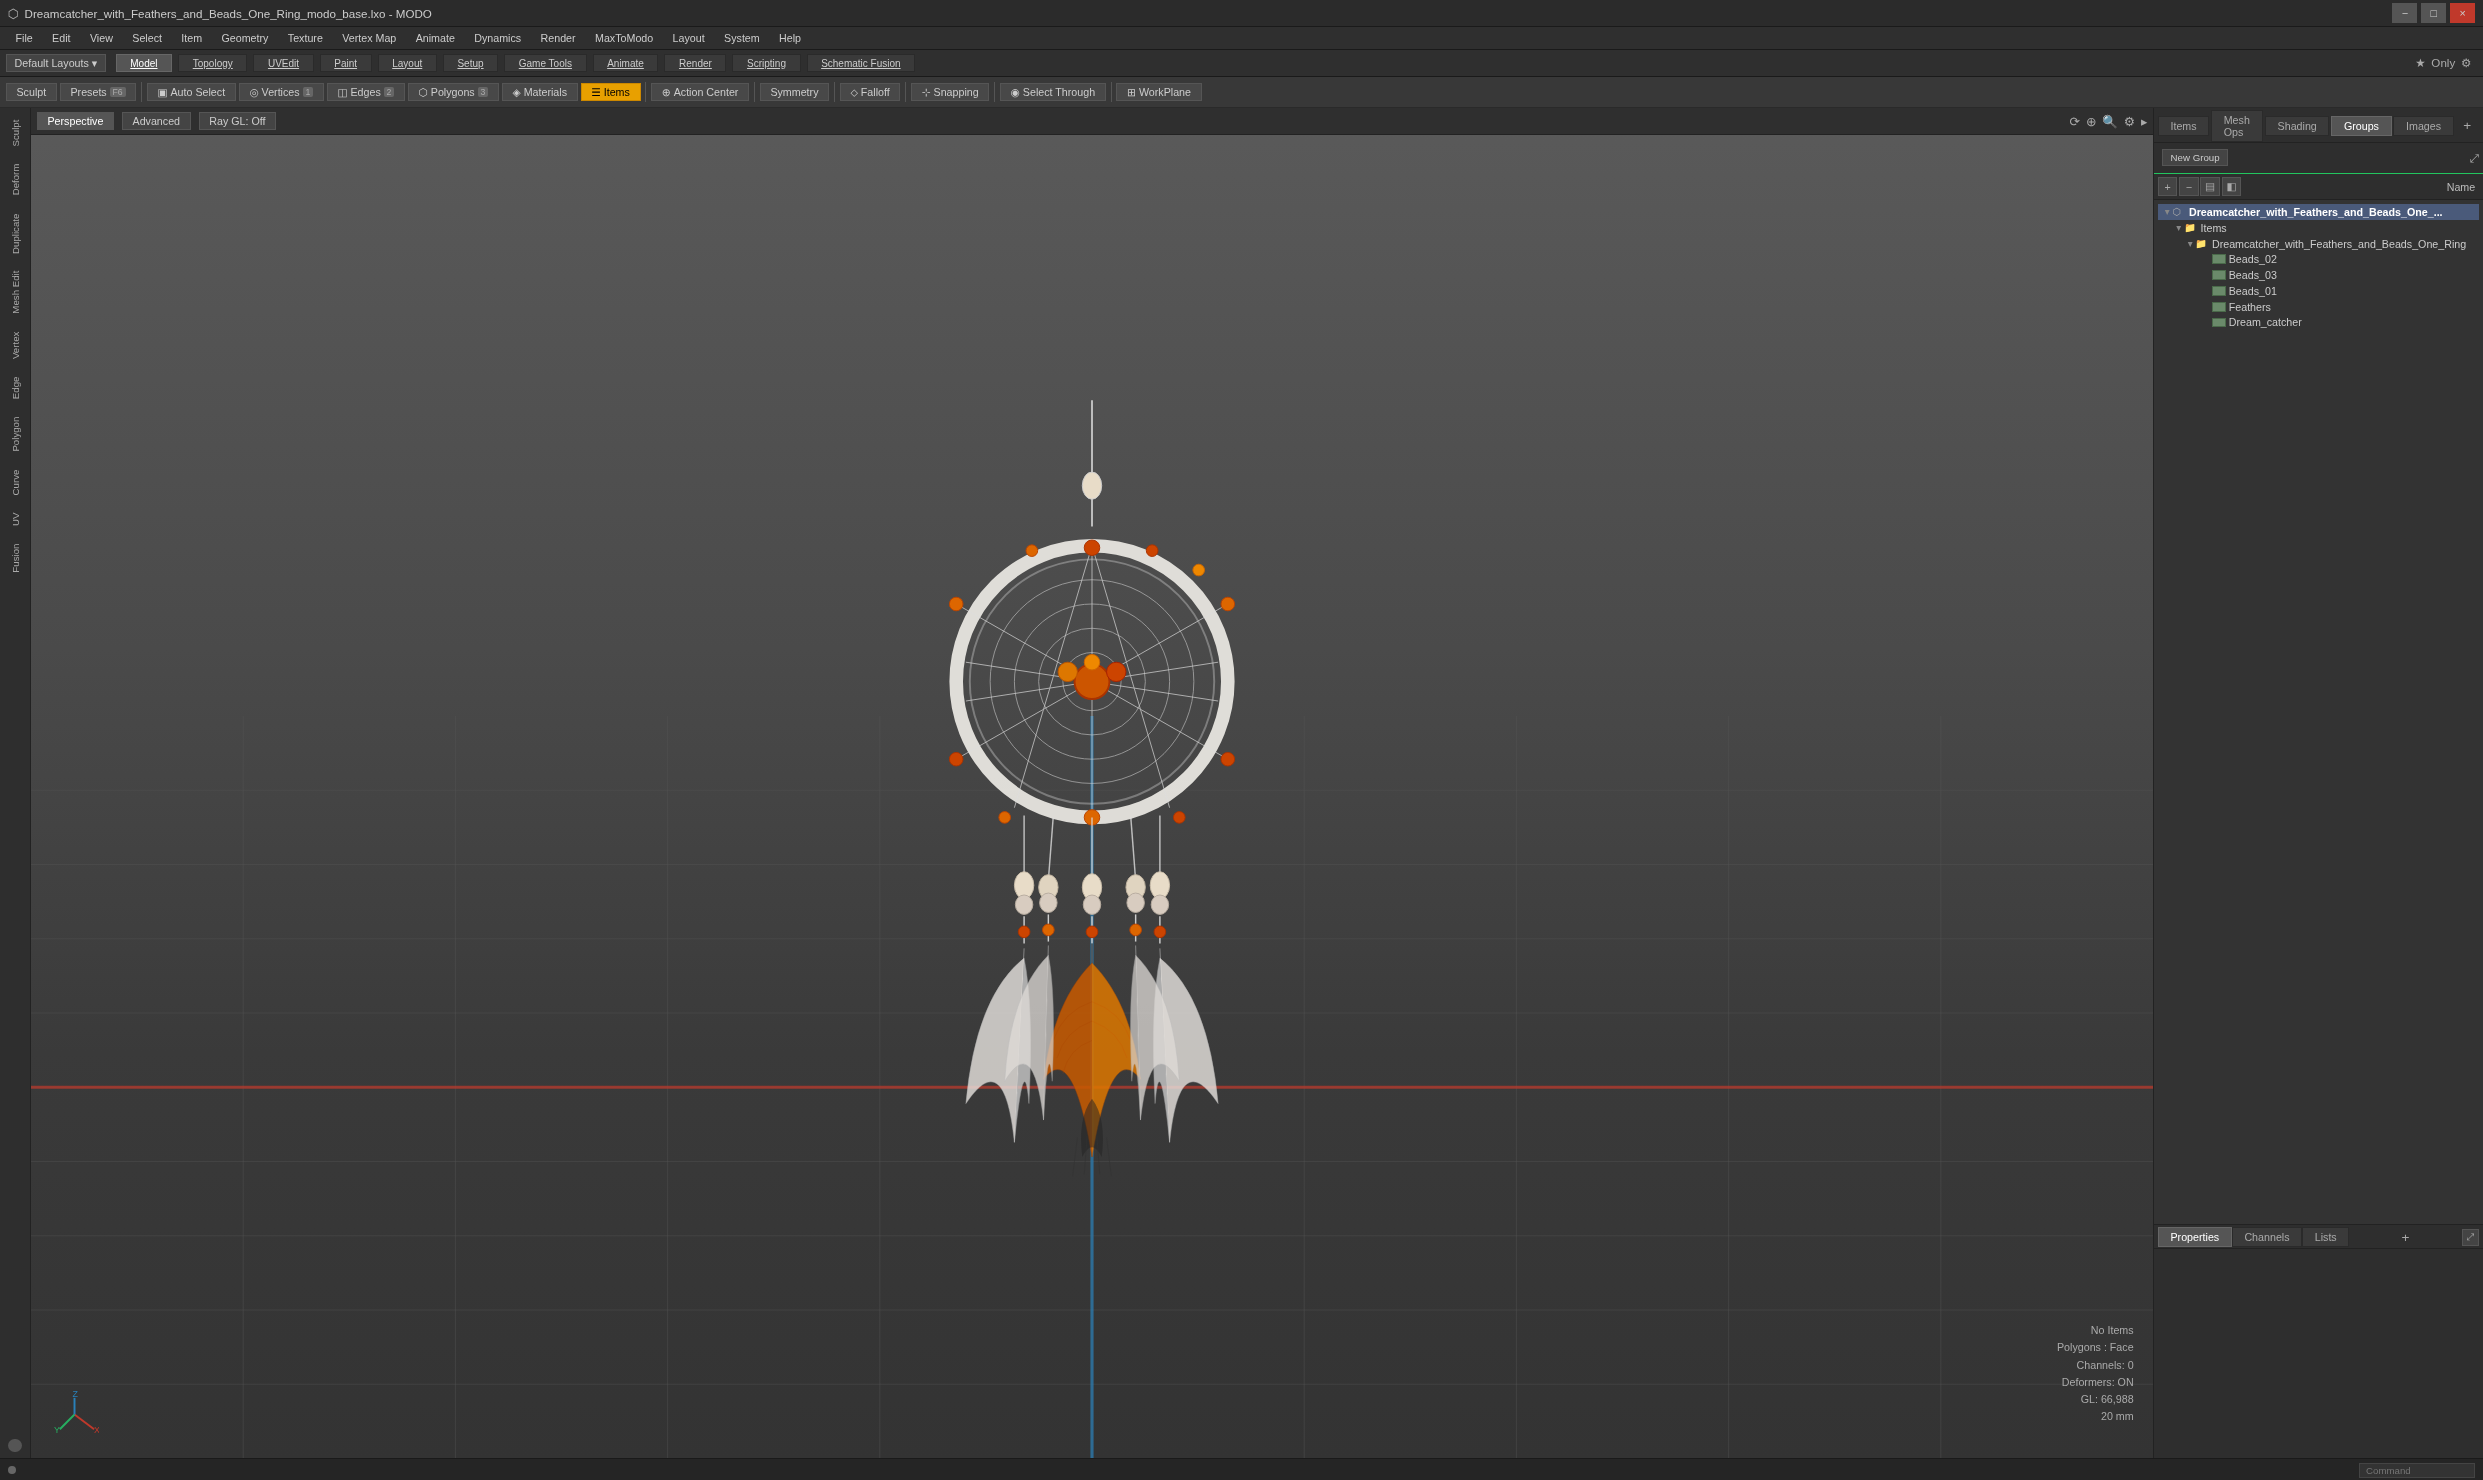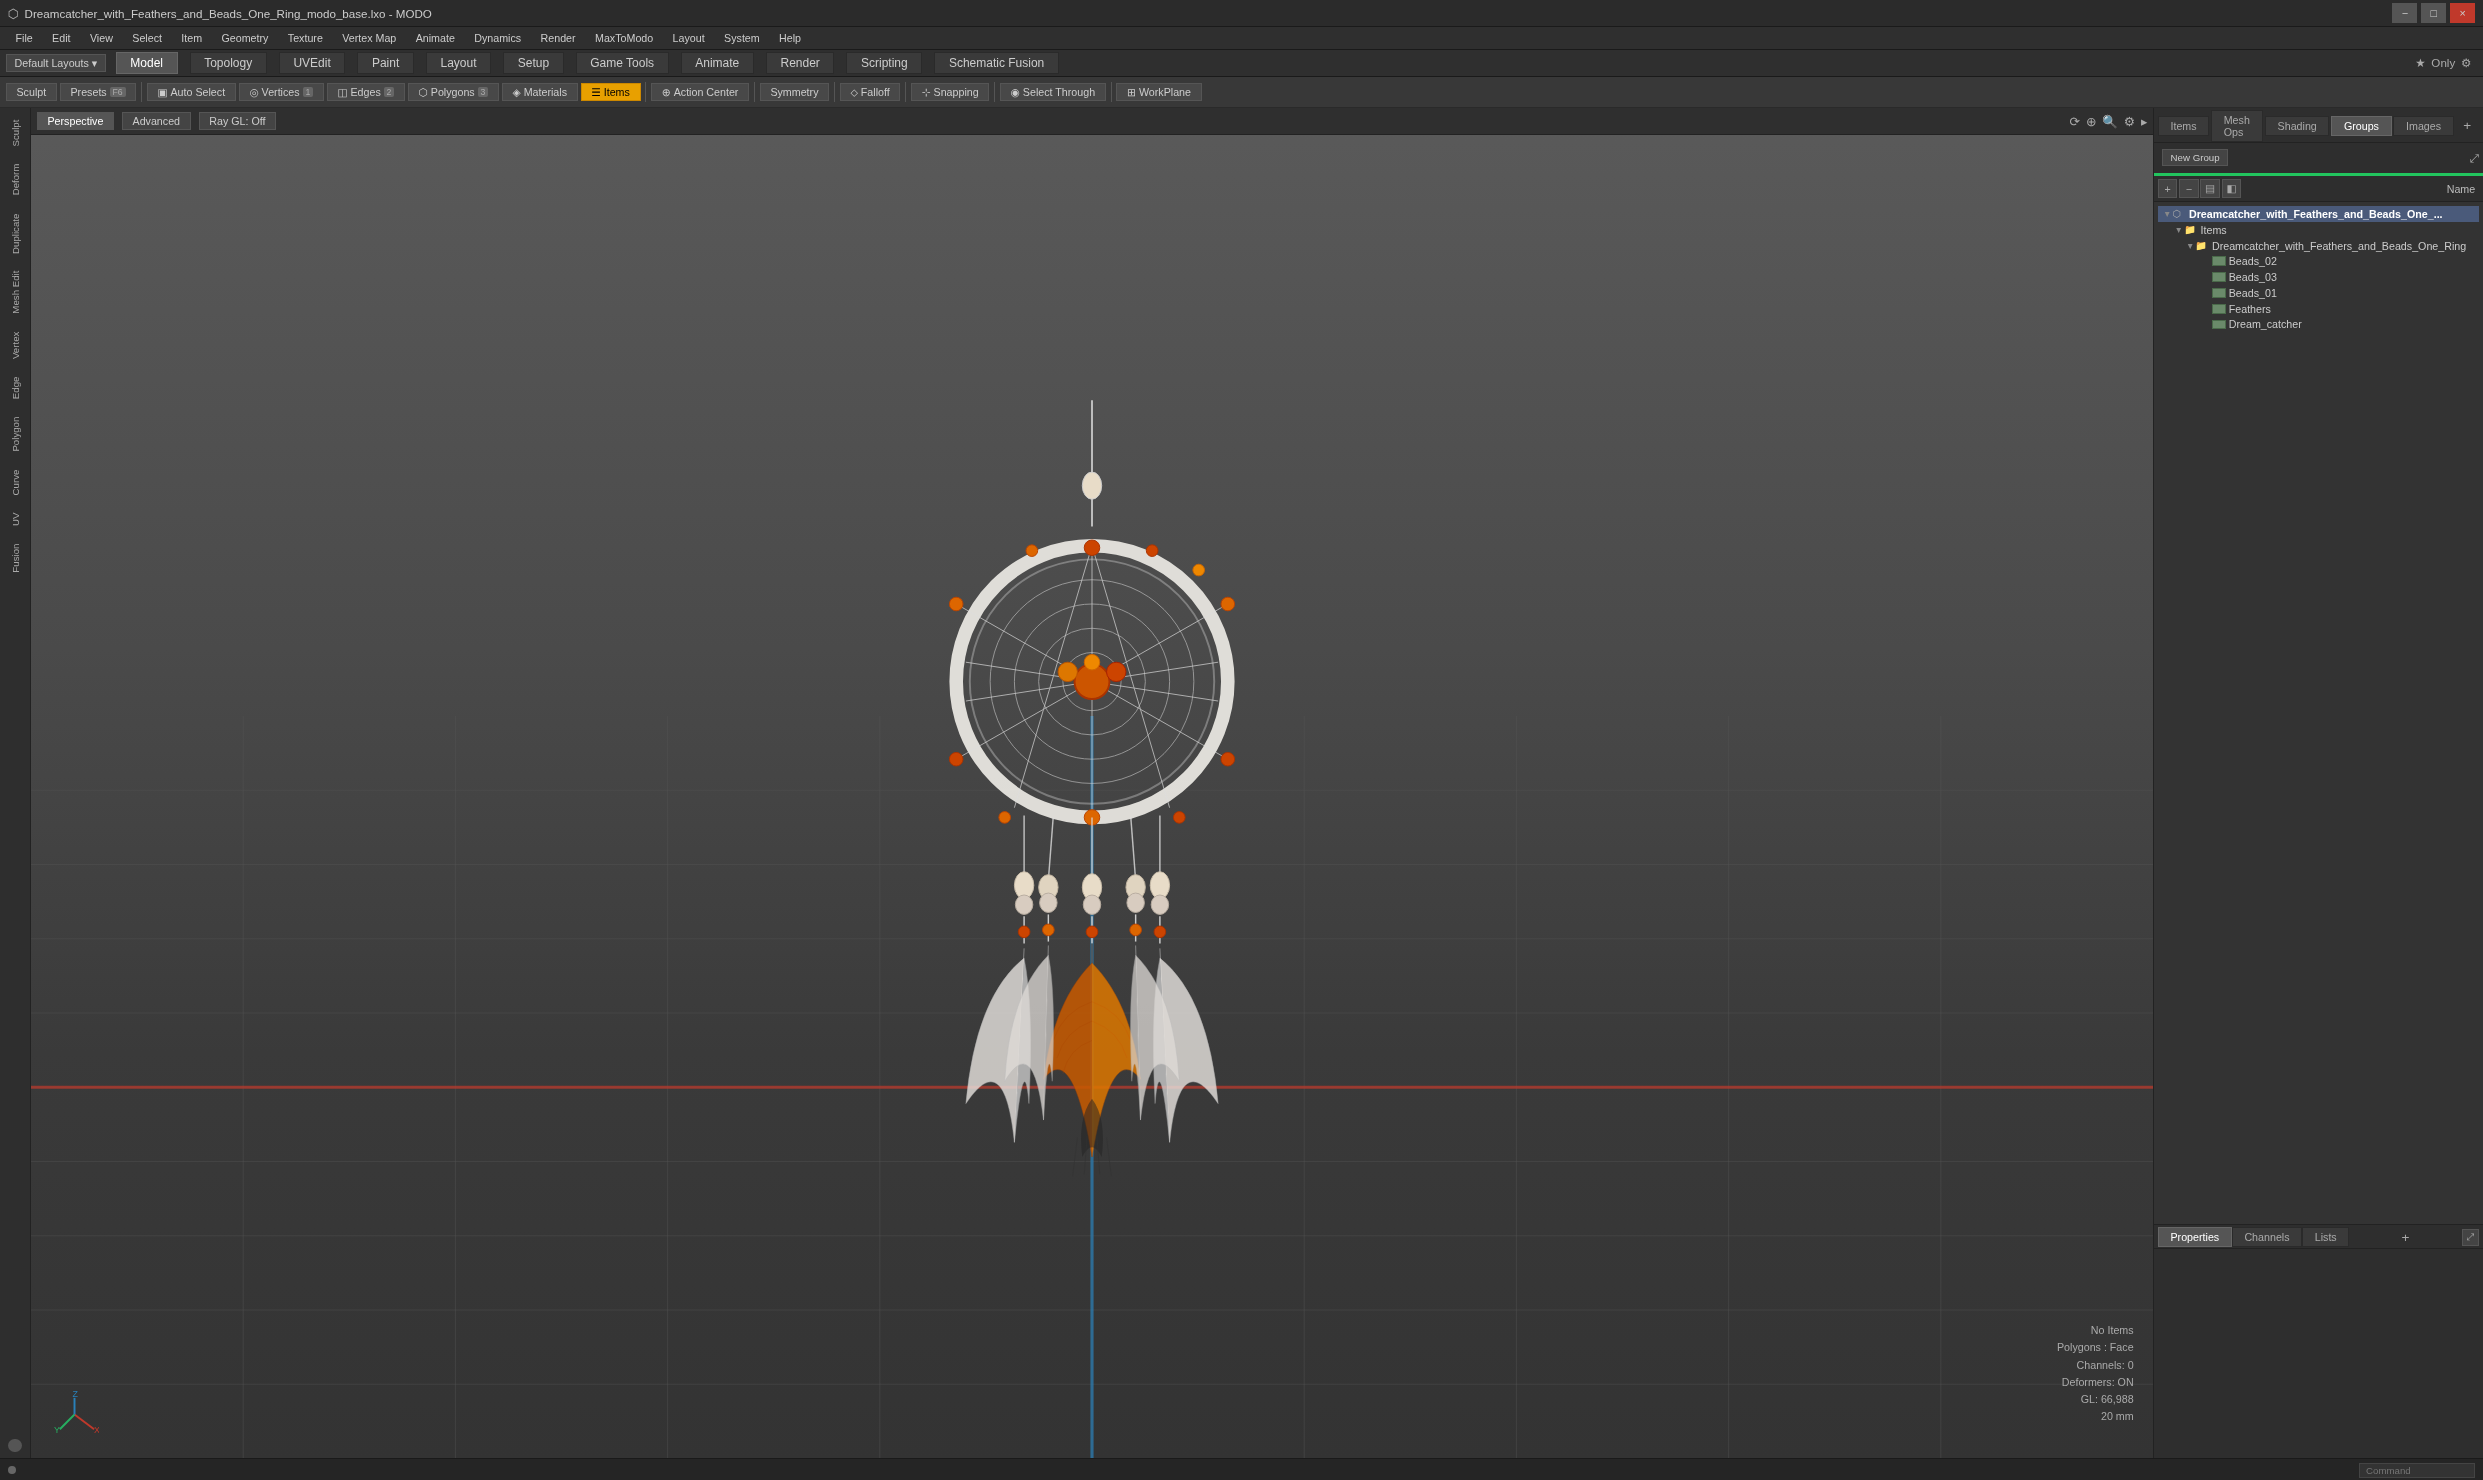--- a/index.html
+++ b/index.html
@@ -52,25 +52,26 @@
       color: #ccc;
       padding: 1.9px 7.8px;
       font-size: 10.7px;
       cursor: pointer;
       margin-right: 9.7px;
     }
     .mode-tab {
       padding: 2.9px 13.6px;
       color: #ccc;
       cursor: pointer;
-      font-size: 12px;
+      font-size: 10px;
       background: #3a3a3a;
       border: 1px solid #2a2a2a;
-      margin-right: 12px;
+      margin-right: 6px;
       white-space: nowrap;
+      text-decoration: underline;
     }
     .mode-tab.active { background: #555; color: #fff; border-color: #666; }
     .mode-bar-spacer { flex: 1; }
     .mode-bar-icons { display: flex; gap: 5.8px; color: #aaa; font-size: 11.6px; padding-right: 5.8px; }
 
     
     #tool-bar {
       background: #383838;
       height: 31px;
       display: flex;
@@ -668,21 +669,21 @@
       <div id="right-tabs">
 
       <span class="right-tab">Items</span>
           <span class="right-tab">Mesh Ops</span>
           <span class="right-tab">Shading</span>
           <span class="right-tab active">Groups</span>
           <span class="right-tab">Images</span>
           <span class="right-tab-plus">+</span>
         </div>
 
-      <div style="padding:2.9px 3.9px; background:#2e2e2e; border-bottom:3px solid #22c55e; display:flex; gap:18px; align-items:center;">
+      <div style="padding:2.9px 3.9px; background:#2e2e2e; border-bottom:1px solid #22c55e; display:flex; gap:18px; align-items:center;">
         <button id="new-group-btn" style="background:#444;border:1px solid #555;color:#ccc;font-size:9.7px;padding:1.9px 7.8px;cursor:pointer;">New Group</button>
         <div style="margin-left:auto;">
           <span style="color:#aaa;font-size:11.6px;cursor:pointer;">⤢</span>
         </div>
       </div>
 
       <div id="scene-toolbar">
         <button class="scene-tool-btn">+</button>
         <button class="scene-tool-btn">−</button>
         <button class="scene-tool-btn">▤</button>

